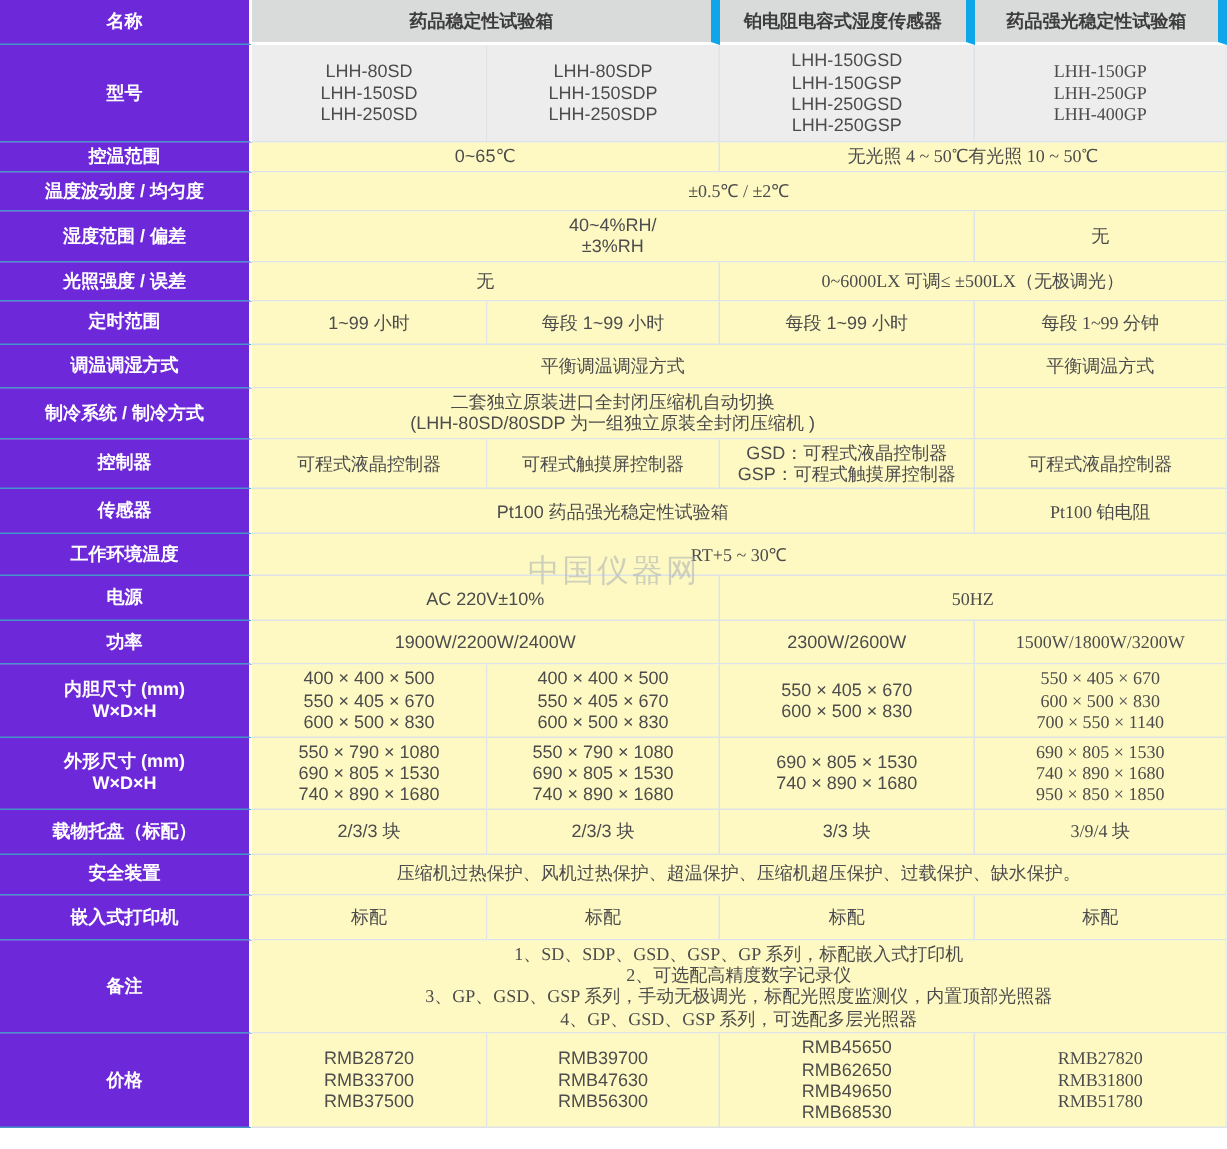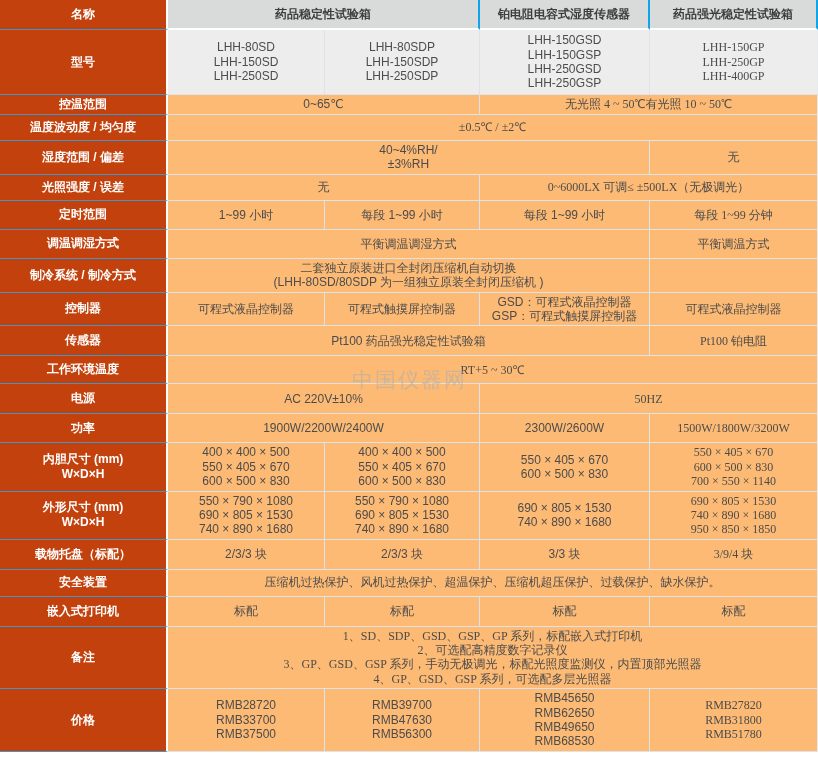--- a/index.html
+++ b/index.html
@@ -10,32 +10,32 @@
   }
   table.spec{
     border-collapse:separate;border-spacing:0;table-layout:fixed;
     width:818px;
   }
   th,td{
     box-sizing:border-box;text-align:center;vertical-align:middle;
     white-space:pre-line;padding:2px 4px;overflow:hidden;
   }
   th{
-    background:#c2410c;color:#ffffff;font-weight:bold;font-size:12px;
+    background:#6d28d9;color:#ffffff;font-weight:bold;font-size:12px;
     border-right:2px solid #ffffff;border-bottom:1px solid #4394c8;
     line-height:1.25;
   }
   td{
-    font-size:12px;color:#4c4c4c;line-height:1.2;background:#fdba74;
+    font-size:12px;color:#4c4c4c;line-height:1.2;background:#fef9c3;
     border-right:1px solid #dde3e6;border-bottom:1px solid #dde3e6;
   }
   td:last-child{border-right:1px solid #e7ebed;font-family:Liberation Serif, serif;}
   tr.hdr td{
     background:#d9dada;color:#3d3d3d;font-weight:bold;
-    border-right:2px solid #0ea5e9;border-bottom:2px solid #ffffff;
+    border-right:6px solid #0ea5e9;border-bottom:2px solid #ffffff;
   }
   tr.model td{background:#ededee;}
   .watermark{
     position:absolute;left:352px;top:366px;z-index:5;
     font-size:21px;font-weight:normal;color:#a9afb2;opacity:0.55;
     letter-spacing:2px;pointer-events:none;
   }
 </style>
 </head>
 <body>

